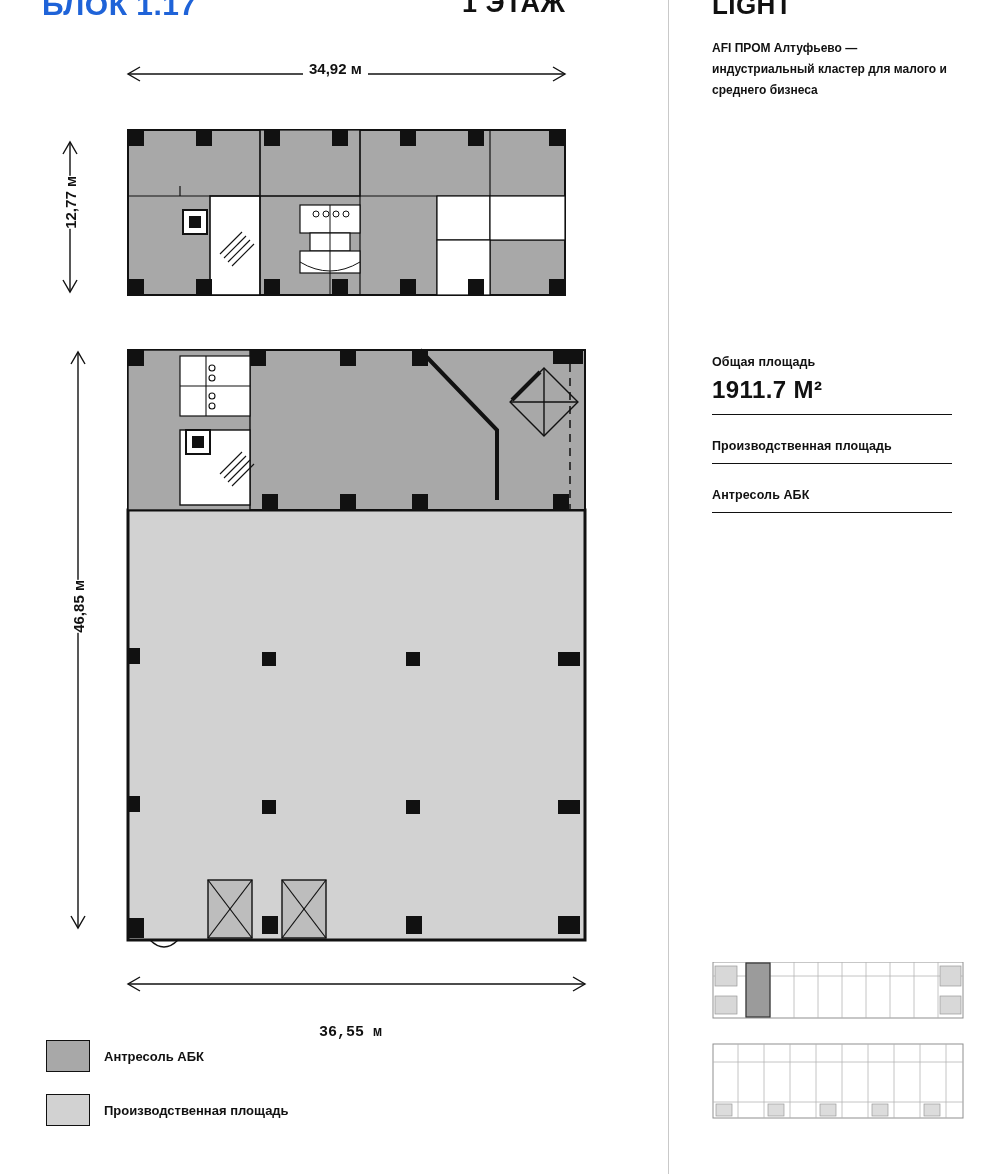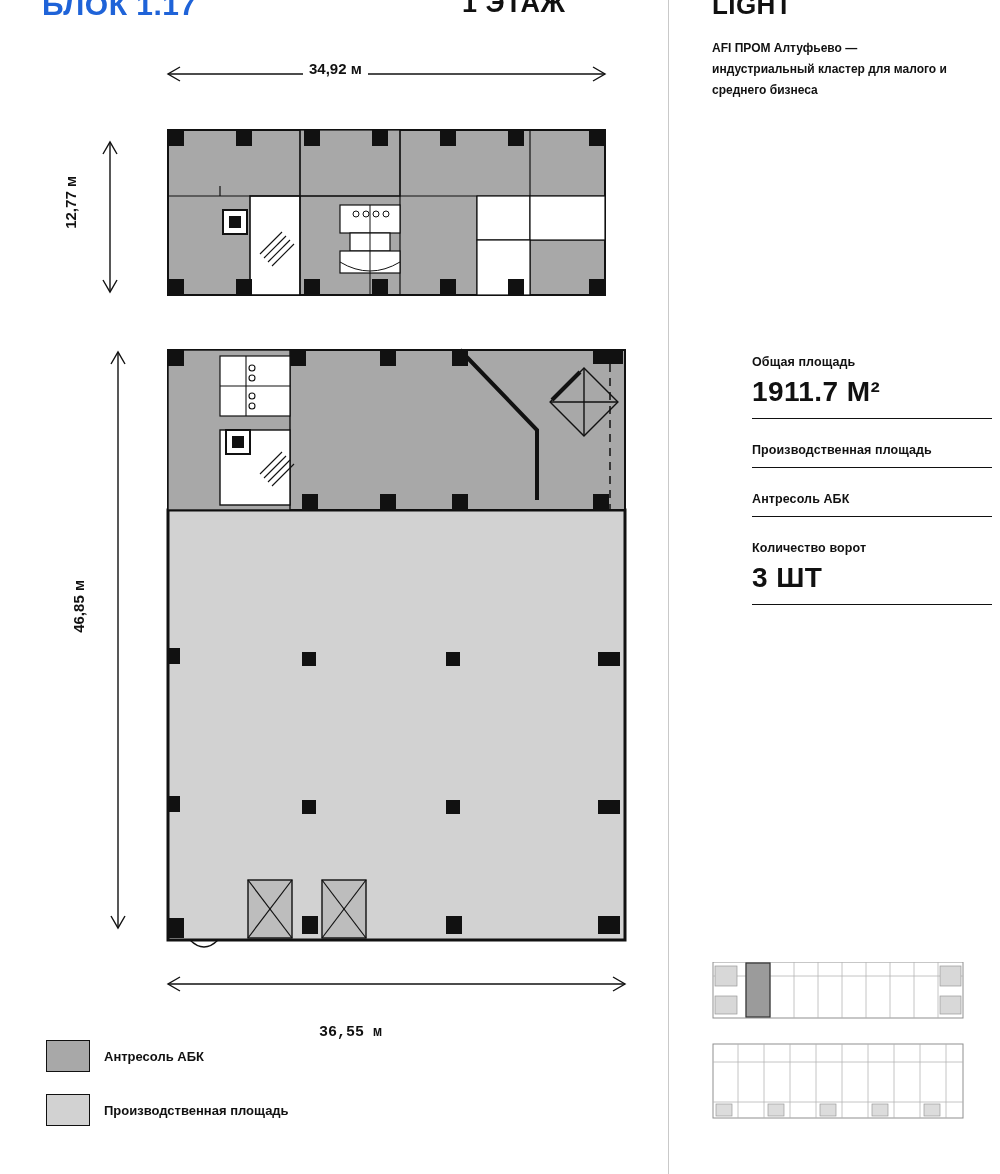--- a/index.html
+++ b/index.html
@@ -33,38 +33,38 @@
   .brand{
     font-size:26px;font-weight:bold;line-height:30px;letter-spacing:.4px;
     color:#111;margin-top:-14px;
   }
   .brand span{display:block;}
   .subtitle{
     margin-top:18px;font-size:12px;font-weight:bold;line-height:21px;color:#111;
   }
 
   .metrics{position:absolute;left:712px;top:355px;width:240px;}
-  .metric{margin-bottom:24px;margin-left:40px;}
+  .metric{margin-bottom:24px;}
   .metric .label{font-size:12.5px;font-weight:bold;color:#111;letter-spacing:.1px;}
-  .metric .value{font-size:28px;font-weight:bold;color:#111;margin-top:7px;letter-spacing:.4px;}
+  .metric .value{font-size:24px;font-weight:bold;color:#111;margin-top:7px;letter-spacing:.4px;}
   .metric .rule{border-bottom:1.6px solid #111;margin-top:10px;width:240px;}
 
   
   .keyplan{position:absolute;left:712px;top:962px;width:252px;height:170px;}
 
   
   .legend{position:absolute;left:46px;top:1040px;}
   .legend-item{display:flex;align-items:center;margin-bottom:22px;}
   .legend-swatch{width:42px;height:30px;border:1.6px solid #111;margin-right:14px;}
   .sw-antresol{background:#a8a8a8;}
   .sw-prod{background:#d2d2d2;}
   .legend-label{font-size:13px;font-weight:bold;color:#111;}
 
   
-  .drawing{position:absolute;left:0;top:0;width:668px;height:1174px;padding-left:40px;}
+  .drawing{position:absolute;left:0;top:0;width:668px;height:1174px;}
 
   
   .dim{position:absolute;font-size:15px;font-weight:bold;color:#111;background:#fff;padding:0 6px;}
   .dim-v{writing-mode:vertical-rl;transform:rotate(180deg);}
 </style>
 </head>
 <body>
 
 <div class="page">
 
@@ -274,25 +274,20 @@
       <div class="rule"></div>
     </div>
     <div class="metric">
       <div class="label">Производственная площадь</div>
       <div class="rule"></div>
     </div>
     <div class="metric">
       <div class="label">Антресоль АБК</div>
       <div class="rule"></div>
     </div>
-    <div class="metric">
-      <div class="label">Количество ворот</div>
-      <div class="value">3 ШТ</div>
-      <div class="rule"></div>
-    </div>
   </div>
 
   <div class="keyplan">
     <svg width="252" height="170" viewBox="0 0 252 170">
 
       <rect x="1" y="0" width="250" height="56" fill="#ffffff" stroke="#8f8f8f" stroke-width="1"></rect>
       <g stroke="#b5b5b5" stroke-width="0.8">
         <line x1="34" y1="0" x2="34" y2="56"></line>
         <line x1="58" y1="0" x2="58" y2="56"></line>
         <line x1="82" y1="0" x2="82" y2="56"></line>

